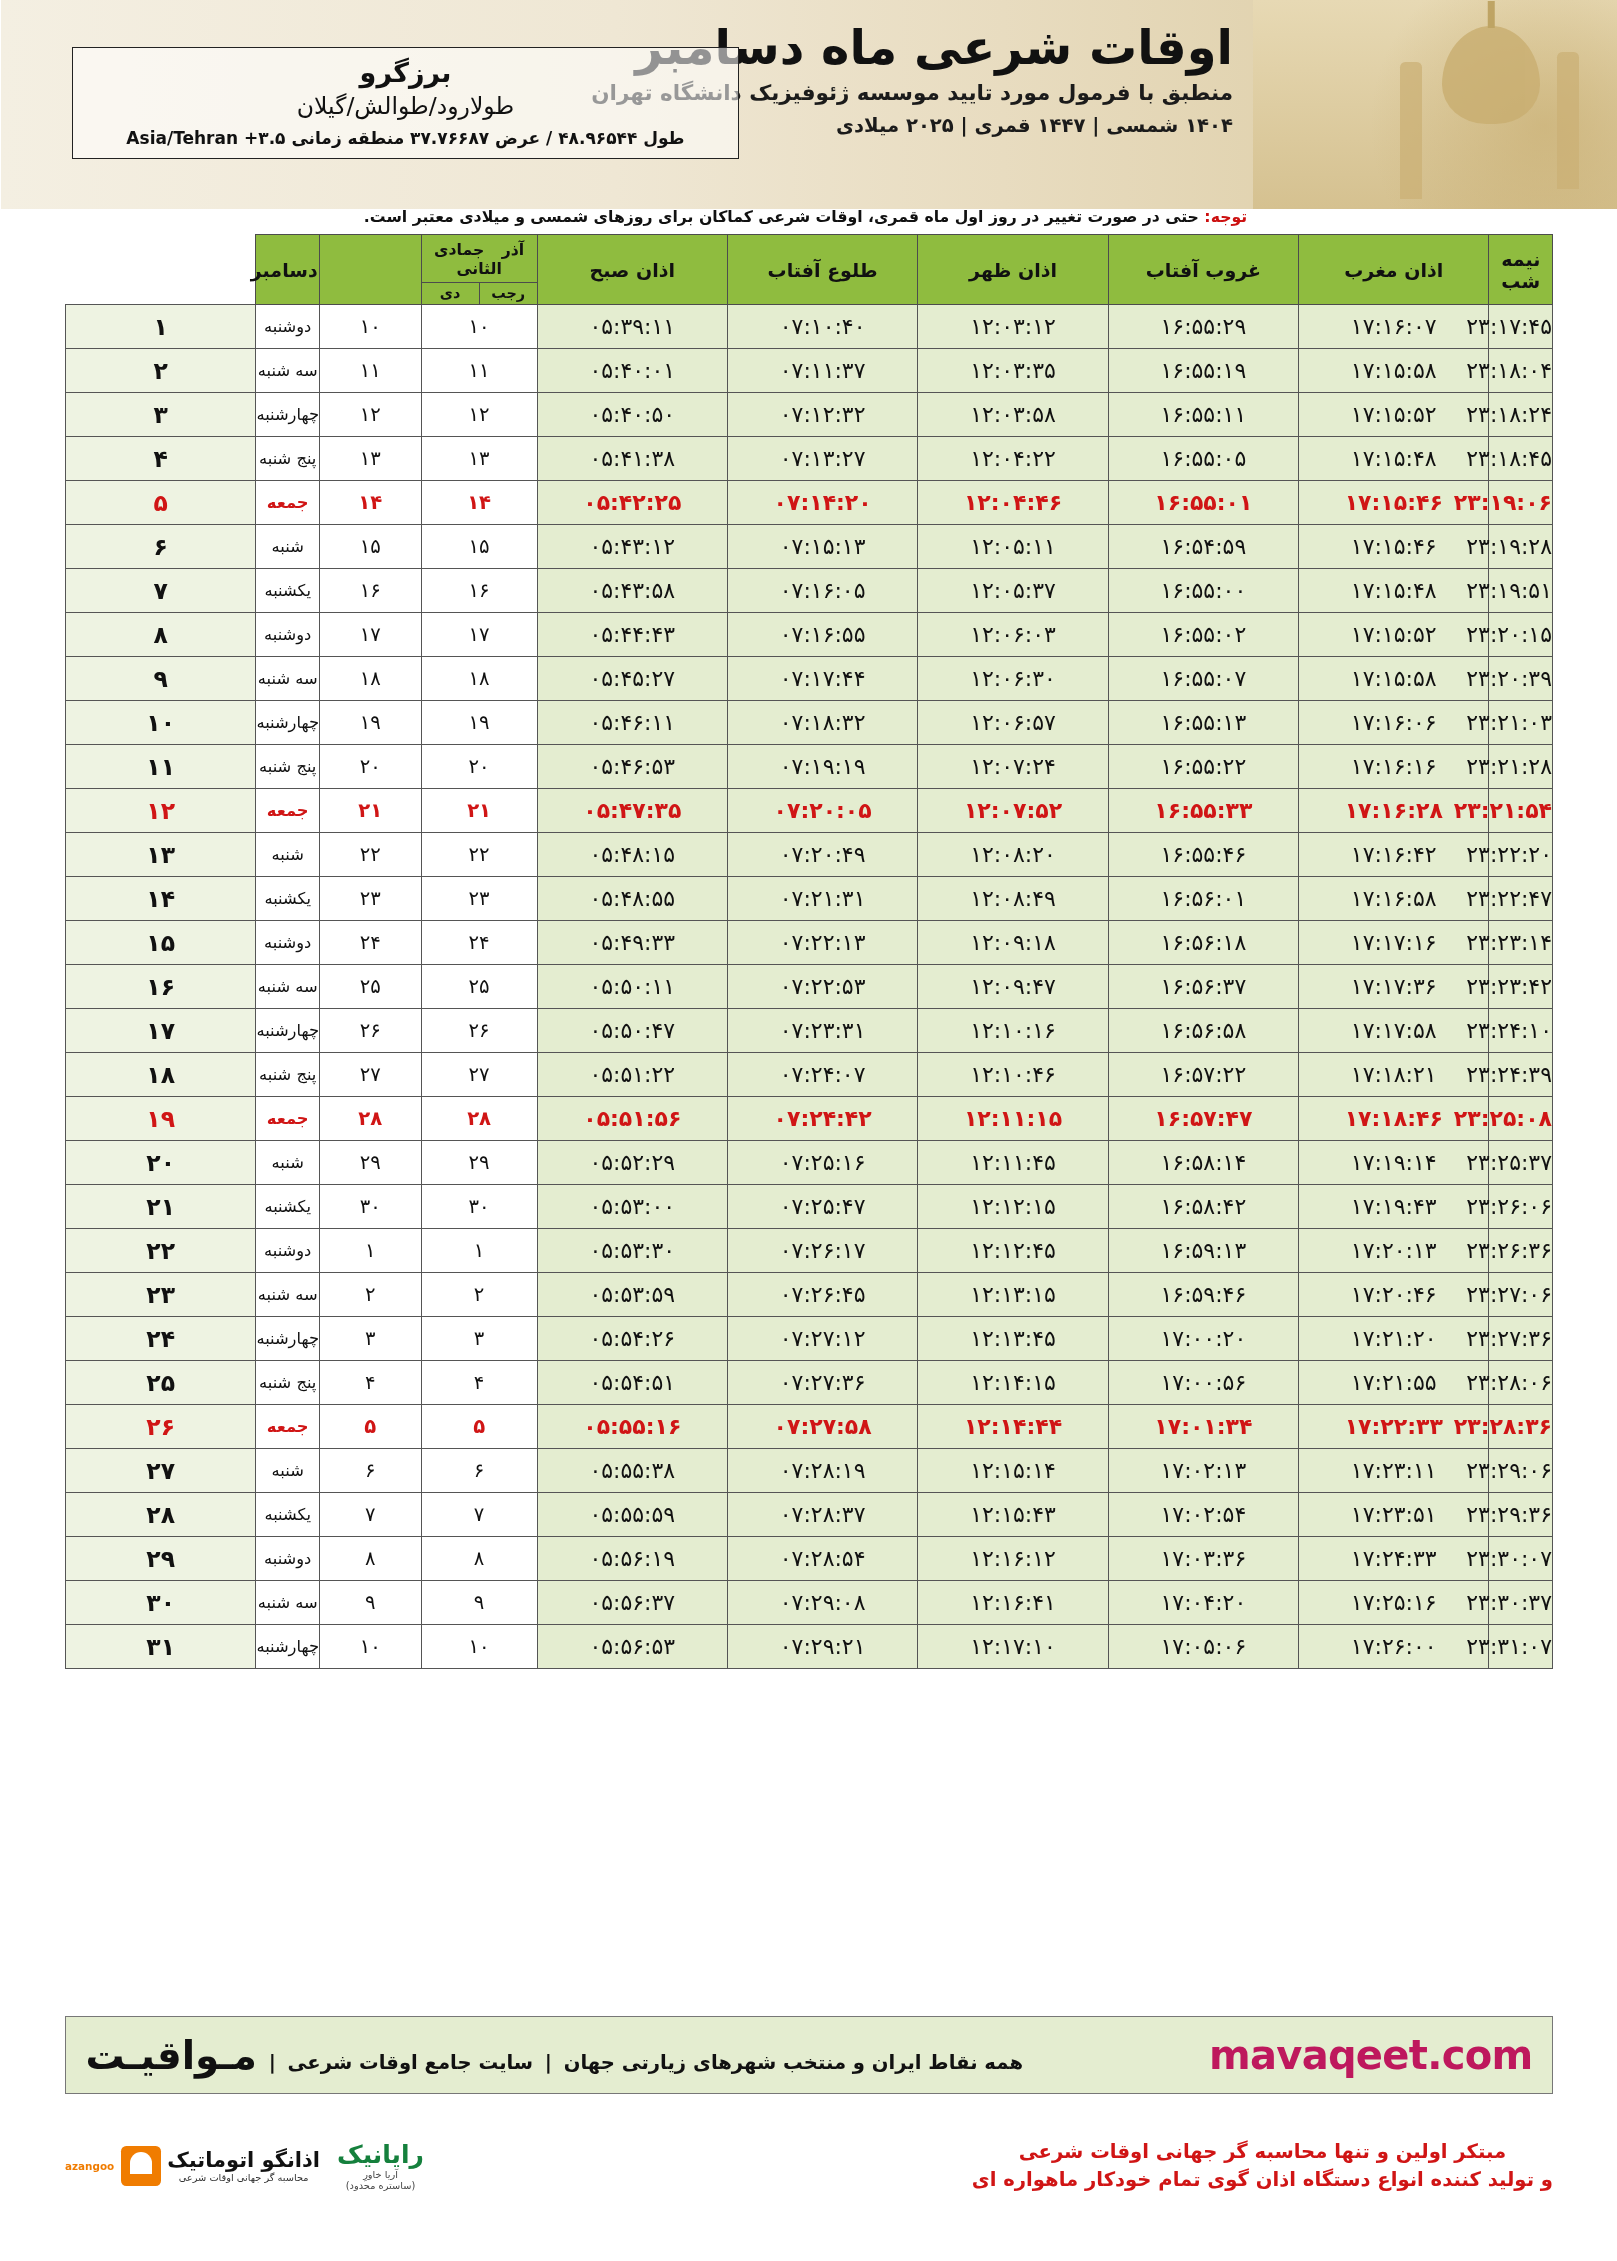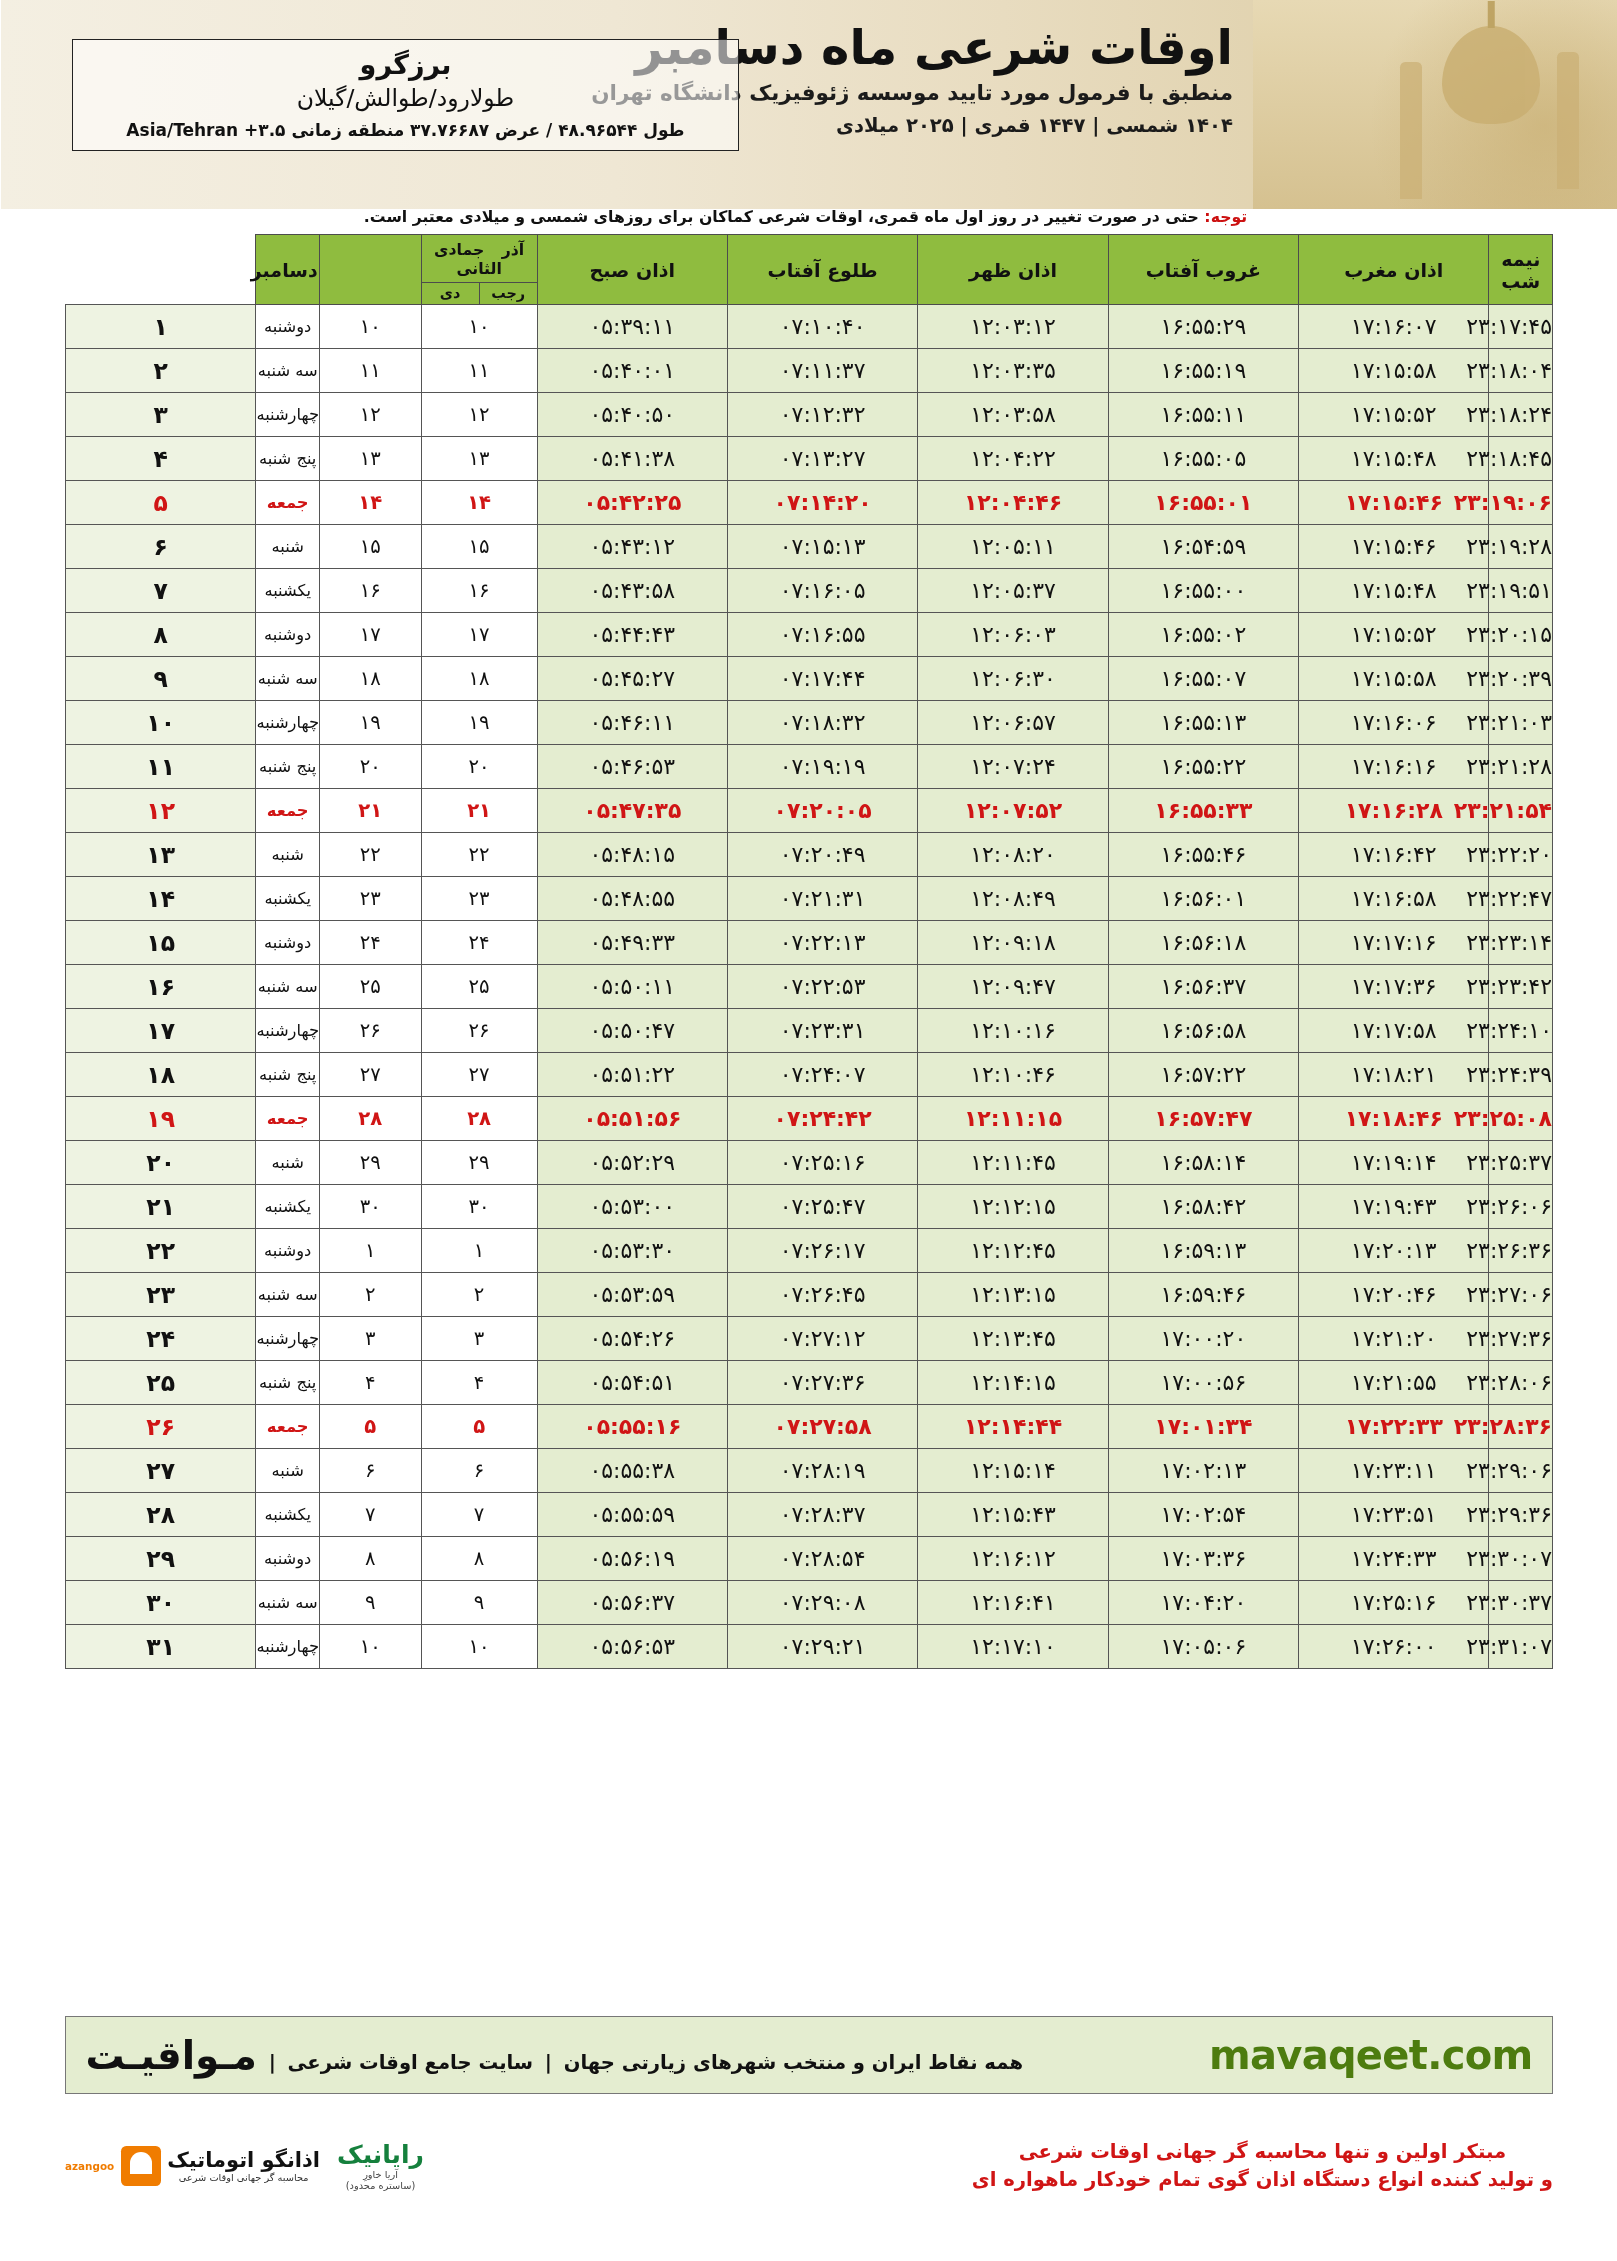--- a/index.html
+++ b/index.html
@@ -43,21 +43,21 @@
     font-size:48px;font-weight:bold;color:#111;letter-spacing:-0.7px;line-height:1.05;
   }
   .title-sub{
     margin-top:7.8px;font-size:21.5px;font-weight:bold;color:#1b1b1b;
   }
   .title-dates{
     margin-top:9px;font-size:19.6px;font-weight:bold;color:#1b1b1b;
   }
   
   .city-box{
-    position:absolute;top:39px;left:72px;width:652px;
+    position:absolute;top:47px;left:72px;width:652px;
     border:1.3px solid #222;background:rgba(255,255,255,.55);
     text-align:center;padding:9px 6.5px 10.4px;
   }
   .city-name{font-size:27px;font-weight:bold;color:#111;line-height:1.2;}
   .city-region{font-size:23.5px;color:#111;margin-top:2.6px;}
   .city-coords{font-size:17px;color:#111;margin-top:7.8px;font-weight:bold;}
   
   .notice{
     position:absolute;top:207px;left:0;right:7px;height:26px;
     text-align:center;font-size:15.7px;color:#111;font-weight:bold;
@@ -91,21 +91,21 @@
   tbody tr.friday td.weekday{color:#d01515;font-weight:bold;}
   
   .footer-green{
     position:absolute;left:65px;right:65px;top:2016px;height:78px;
     background:#e4edd0;border:0.7px solid #777;display:flex;align-items:center;
     justify-content:space-between;padding:0 19.6px;box-sizing:border-box;
   }
   .mav-right{display:flex;align-items:baseline;gap:11.7px;}
   .mav-logo{font-size:39px;font-weight:bold;color:#111;letter-spacing:-1.3px;}
   .mav-tag{font-size:19.6px;font-weight:bold;color:#111;}
-  .mav-site{font-size:40px;font-weight:bold;color:#4d7c0f;letter-spacing:-0.7px;}
+  .mav-site{font-size:40px;font-weight:bold;color:#be185d;letter-spacing:-0.7px;}
   .footer-bottom{
     position:absolute;left:65px;right:65px;top:2107px;height:117px;
     display:flex;align-items:center;justify-content:space-between;
   }
   .fb-left{text-align:left;line-height:1.35;}
   .fb-phone{font-size:26px;font-weight:bold;color:#1a2a8c;}
   .fb-web{font-size:23.5px;font-weight:bold;color:#1a2a8c;}
   .fb-center{text-align:center;line-height:1.4;}
   .fb-center div{font-size:19.6px;font-weight:bold;color:#d01515;}
   .fb-right{display:flex;align-items:center;gap:17px;}

